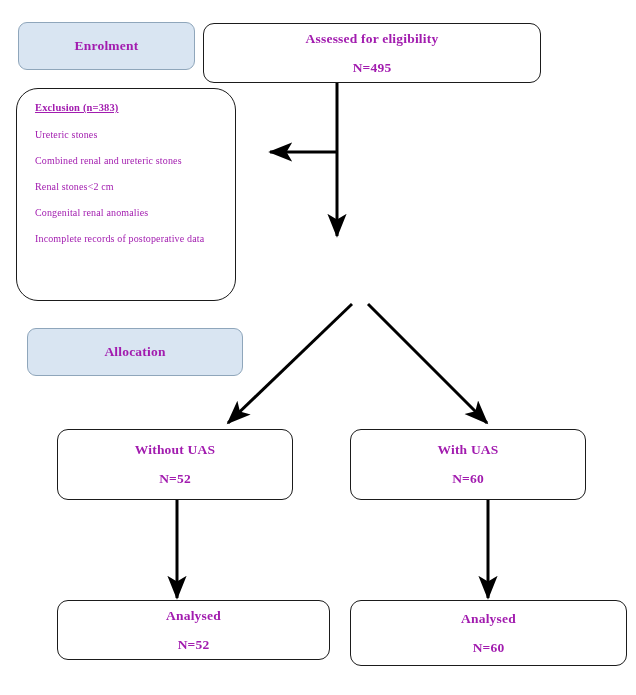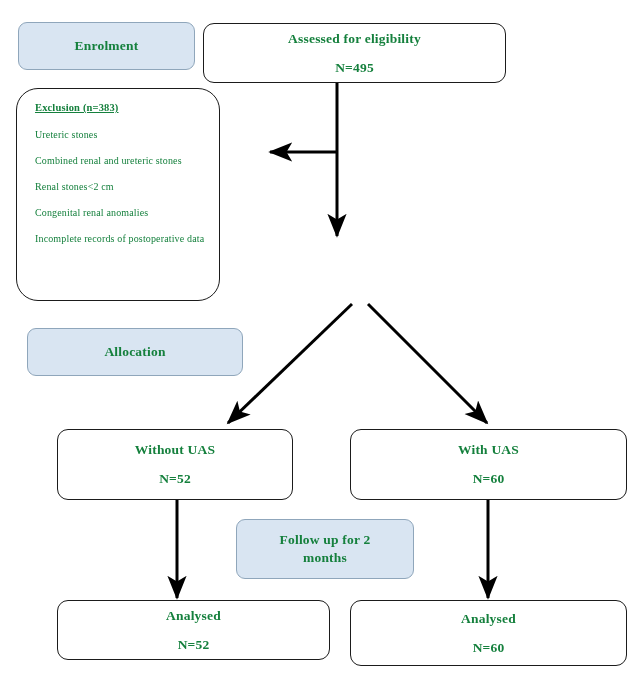--- a/index.html
+++ b/index.html
@@ -20,21 +20,21 @@
     position: absolute;
     box-sizing: border-box;
     border: 1.6px solid #1b1b1b;
     border-radius: 11px;
     background: #ffffff;
     display: flex;
     flex-direction: column;
     align-items: center;
     justify-content: center;
     text-align: center;
-    color: #15803d;
+    color: #a21caf;
     font-weight: bold;
     font-size: 13.5px;
     line-height: 1.45;
     letter-spacing: 0.2px;
   }
   .node .line2 {
     margin-top: 9px;
   }
   .stage {
     background: #d9e5f2;
@@ -98,53 +98,49 @@
     <path d="M368,304 L487,423" stroke="#000000" stroke-width="3" fill="none" marker-end="url(#arrowhead)"></path>
 
     <path d="M177,500 L177,598" stroke="#000000" stroke-width="3" fill="none" marker-end="url(#arrowhead)"></path>
     <path d="M488,500 L488,598" stroke="#000000" stroke-width="3" fill="none" marker-end="url(#arrowhead)"></path>
   </svg>
 
   <div class="node stage" style="left:18px; top:22px; width:177px; height:48px;">
     <span>Enrolment</span>
   </div>
 
-  <div class="node" style="left:203px; top:23px; width:303px; height:60px;">
+  <div class="node" style="left:203px; top:23px; width:338px; height:60px;">
     <span>Assessed for eligibility</span>
     <span class="line2">N=495</span>
   </div>
 
-  <div class="node exclusion" style="left:16px; top:88px; width:204px; height:213px;">
+  <div class="node exclusion" style="left:16px; top:88px; width:220px; height:213px;">
     <div class="ex-title">Exclusion  (n=383)</div>
     <div class="ex-item">Ureteric stones</div>
     <div class="ex-item">Combined renal and ureteric stones</div>
     <div class="ex-item">Renal stones&lt;2 cm</div>
     <div class="ex-item">Congenital renal anomalies</div>
     <div class="ex-item">Incomplete records of postoperative data</div>
   </div>
 
 
   <div class="node stage" style="left:27px; top:328px; width:216px; height:48px;">
     <span>Allocation</span>
   </div>
 
   <div class="node" style="left:57px; top:429px; width:236px; height:71px;">
     <span>Without UAS</span>
     <span class="line2">N=52</span>
   </div>
 
-  <div class="node" style="left:350px; top:429px; width:277px; height:71px;">
+  <div class="node" style="left:350px; top:429px; width:236px; height:71px;">
     <span>With UAS</span>
     <span class="line2">N=60</span>
   </div>
 
-  <div class="node stage two-line" style="left:236px; top:519px; width:178px; height:60px;">
-    <span>Follow up for 2</span>
-    <span>months</span>
-  </div>
 
   <div class="node" style="left:57px; top:600px; width:273px; height:60px;">
     <span>Analysed</span>
     <span class="line2">N=52</span>
   </div>
 
   <div class="node" style="left:350px; top:600px; width:277px; height:66px;">
     <span>Analysed</span>
     <span class="line2">N=60</span>
   </div>

